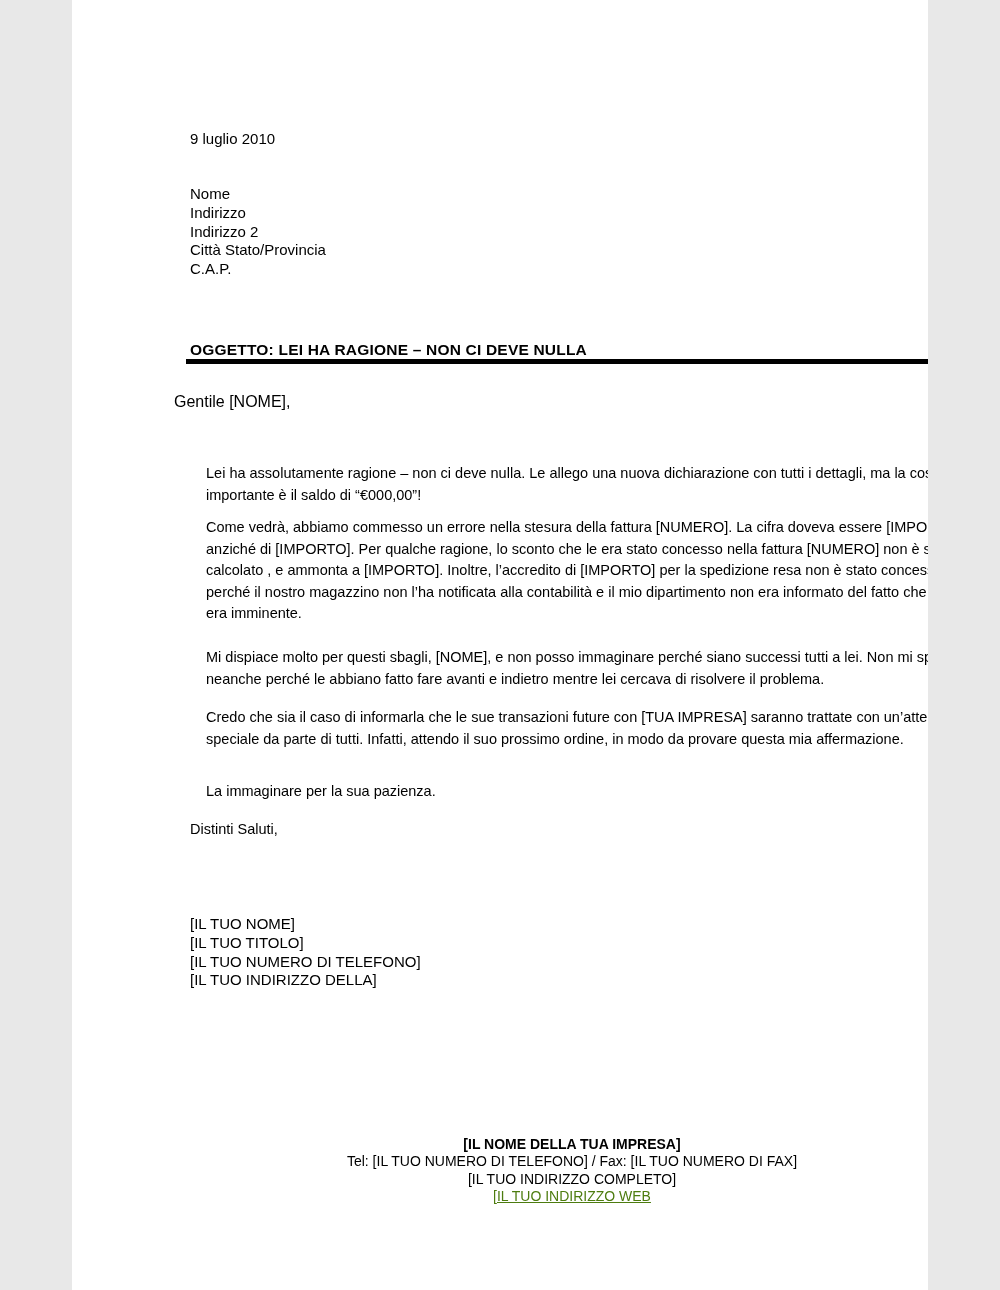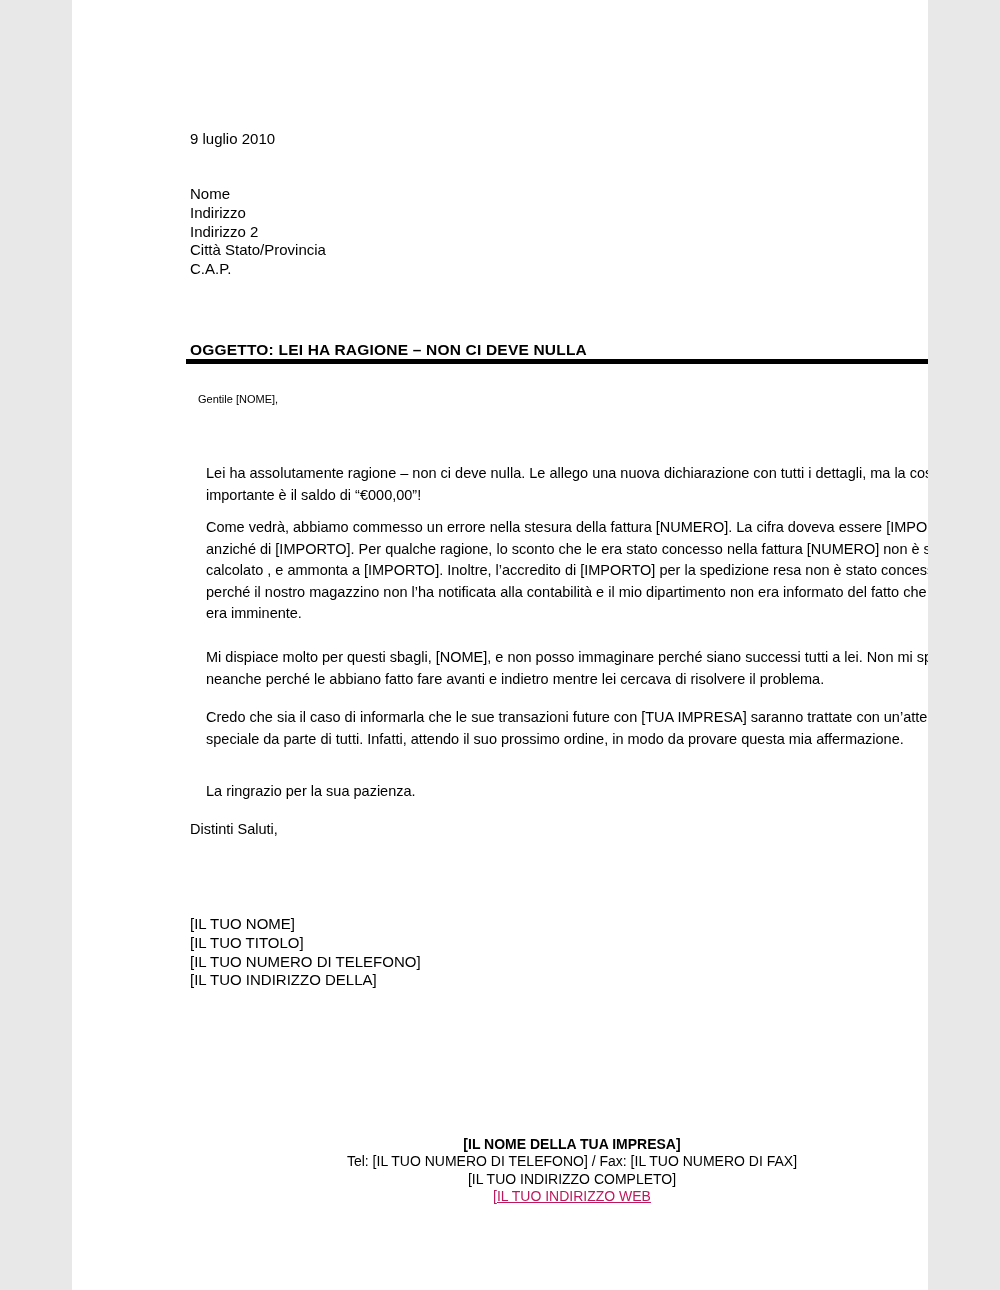--- a/index.html
+++ b/index.html
@@ -34,22 +34,22 @@
     font-weight: bold;
     letter-spacing: 0.2px;
     margin-top: 7px;
   }
   .rule {
     left: 114px; top: 359px;
     width: 770px; height: 5px;
     background: #000000;
   }
   .salutation {
-    left: 126px; top: 393px;
-    font-size: 11px;
+    left: 102px; top: 393px;
+    font-size: 16px;
   }
   .para {
     left: 118px;
     width: 770px;
     margin: 16px;
     font-size: 14.5px;
     line-height: 21.6px;
   }
   .p1 { top: 447px; }
   .p2 { top: 501px; }
@@ -67,21 +67,21 @@
   }
   .footer {
     left: 0; top: 1136px;
     width: 1000px;
     text-align: center;
     font-size: 14px;
     line-height: 17.3px;
   }
   .footer .company { font-weight: bold; text-align: center; }
   .footer a {
-    color: #be185d;
+    color: #4d7c0f;
     text-decoration: underline;
   }
 </style>
 </head>
 <body>
 
 <div class="page">
 
   <div class="abs date">9 luglio 2010</div>
 
@@ -96,21 +96,21 @@
   <div class="abs subject">OGGETTO: LEI HA RAGIONE – NON CI DEVE NULLA</div>
 
   <div class="abs rule"></div>
 
   <div class="abs salutation">Gentile [NOME],</div>
 
   <p class="abs para p1">Lei ha assolutamente ragione – non ci deve nulla. Le allego una nuova dichiarazione con tutti i dettagli, ma la cosa più importante è il saldo di “€000,00”!</p>
   <p class="abs para p2">Come vedrà, abbiamo commesso un errore nella stesura della fattura [NUMERO]. La cifra doveva essere [IMPORTO] anziché di [IMPORTO]. Per qualche ragione, lo sconto che le era stato concesso nella fattura [NUMERO] non è stato calcolato , e ammonta a [IMPORTO]. Inoltre, l’accredito di [IMPORTO] per la spedizione resa non è stato concesso perché il nostro magazzino non l’ha notificata alla contabilità e il mio dipartimento non era informato del fatto che il reso era imminente.</p>
   <p class="abs para p3">Mi dispiace molto per questi sbagli, [NOME], e non posso immaginare perché siano successi tutti a lei. Non mi spiego neanche perché le abbiano fatto fare avanti e indietro mentre lei cercava di risolvere il problema.</p>
   <p class="abs para p4">Credo che sia il caso di informarla che le sue transazioni future con [TUA IMPRESA] saranno trattate con un’attenzione speciale da parte di tutti. Infatti, attendo il suo prossimo ordine, in modo da provare questa mia affermazione.</p>
-  <p class="abs para p5">La ringrazio per la sua pazienza.</p>
+  <p class="abs para p5">La immaginare per la sua pazienza.</p>
 
   <div class="abs closing">Distinti Saluti,</div>
 
   <div class="abs signature">
     <div>[IL TUO NOME]</div>
     <div>[IL TUO TITOLO]</div>
     <div>[IL TUO NUMERO DI TELEFONO]</div>
     <div>[IL TUO INDIRIZZO DELLA]</div>
   </div>
 

